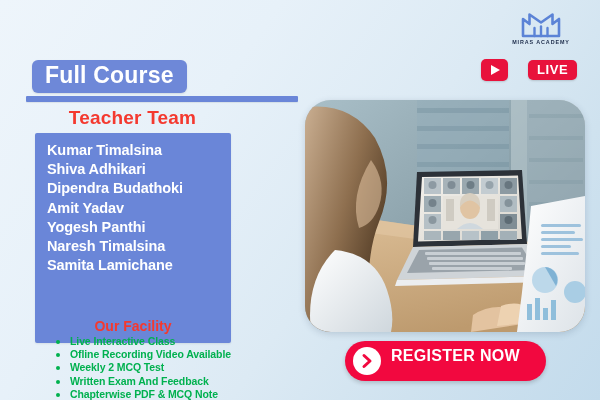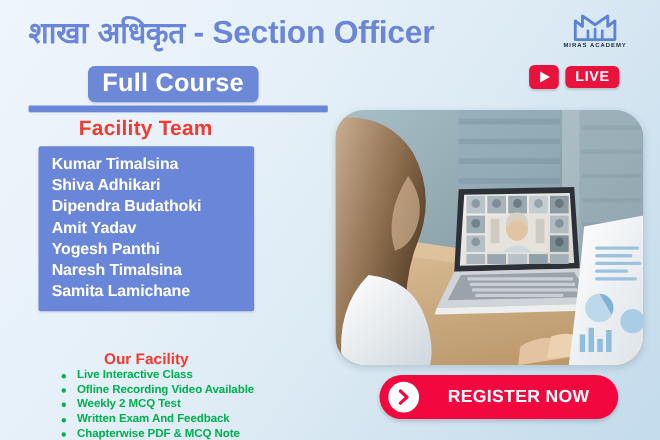--- a/index.html
+++ b/index.html
@@ -21,34 +21,33 @@
     text-shadow:0 1px 0 rgba(255,255,255,.55);
   }
   #title-line .dev { font-family:"DejaVu Sans", sans-serif; font-size:27px; }
 
   #full-course-badge {
     position:absolute; left:32px; top:60px;
     background:#6e88d8; color:#ffffff;
     font-size:23px; font-weight:bold; letter-spacing:.2px;
     padding:2px 13px 4px 13px; border-radius:6px;
     box-shadow:0 1px 2px rgba(0,0,0,.10);
-    margin-left:48px;
   }
 
   
   #logo-block { position:absolute; left:505px; top:8px; width:72px; text-align:center; }
   #logo-mark { display:block; margin:0 auto; }
   #logo-text {
     display:block; margin-top:1px;
     font-size:5.4px; font-weight:bold; letter-spacing:.9px;
     color:#1c2b4a; font-family:"Liberation Sans", sans-serif;
   }
 
   
-  #live-group { position:absolute; left:481px; top:59px; display:flex; gap:6px; align-items:center; }
+  #live-group { position:absolute; left:481px; top:59px; display:flex; gap:20px; align-items:center; }
   #play-badge {
     width:27px; height:22px; background:#e8123c; border-radius:5px;
     display:flex; align-items:center; justify-content:center;
     box-shadow:0 1px 2px rgba(0,0,0,.15);
   }
   #play-badge .tri {
     width:0; height:0; border-left:9px solid #fff;
     border-top:5.5px solid transparent; border-bottom:5.5px solid transparent;
     margin-left:2px;
   }
@@ -66,21 +65,21 @@
     box-shadow:0 1px 1px rgba(0,0,0,.07);
   }
 
   
   #teacher-team-heading {
     position:absolute; left:35px; top:107px; width:195px; text-align:center;
     font-size:19px; font-weight:bold; color:#f4392f; letter-spacing:.2px;
   }
 
   #teacher-list-box {
-    position:absolute; left:35px; top:133px; width:196px; height:150px;
+    position:absolute; left:35px; top:133px; width:196px; height:210px;
     background:#6a86d8; border-radius:2px;
     padding:8px 0 0 12px;
     box-shadow:0 1px 2px rgba(0,0,0,.08);
   }
   .teacher-name {
     color:#ffffff; font-size:14.5px; font-weight:bold;
     line-height:19.2px; letter-spacing:-0.1px; white-space:nowrap;
   }
 
   #facility-heading {
@@ -104,44 +103,41 @@
     position:absolute; left:305px; top:100px; width:280px; height:232px;
     border-radius:26px; overflow:hidden;
     box-shadow:0 2px 7px rgba(40,60,90,.18);
     background:#cfd6d8;
   }
   #photo svg { display:block; width:280px; height:232px; }
 
   
   #register-button {
     position:absolute; left:345px; top:341px;
-    display:flex; align-items:center; gap:26px;
+    display:flex; gap:10px;
     background:#f2083f; border-radius:22px;
     padding:6px 26px 6px 8px;
     box-shadow:0 2px 4px rgba(0,0,0,.18);
     cursor:pointer;
   }
   #register-arrow-circle {
     width:28px; height:28px; border-radius:50%; background:#ffffff;
     display:flex; align-items:center; justify-content:center; flex:0 0 auto;
   }
   #register-arrow-circle svg { display:block; }
   #register-label {
     color:#ffffff; font-size:16px; font-weight:bold; letter-spacing:.3px;
     white-space:nowrap;
   }
 </style>
 </head>
 <body>
 
 <div id="header">
 
-  <div id="title-line">
-    <span class="dev">शाखा अधिकृत</span><span> - </span><span>Section Officer</span>
-  </div>
 
   <div id="full-course-badge">Full Course</div>
 
   <div id="logo-block">
     <svg id="logo-mark" width="42" height="30" viewBox="0 0 42 30">
       <path d="M3 28 L3 11 L9.5 16 L9.5 6.5 L21 14.5 L32.5 6.5 L32.5 16 L39 11 L39 28 Z" fill="none" stroke="#5b83d6" stroke-width="2.6" stroke-linejoin="round"></path>
       <path d="M14.5 28 L14.5 20" stroke="#5b83d6" stroke-width="2.4" stroke-linecap="round"></path>
       <path d="M21 28 L21 18.5" stroke="#5b83d6" stroke-width="2.4" stroke-linecap="round"></path>
       <path d="M27.5 28 L27.5 20" stroke="#5b83d6" stroke-width="2.4" stroke-linecap="round"></path>
     </svg>
@@ -151,21 +147,21 @@
   <div id="live-group">
     <div id="play-badge">
         <span class="tri"></span>
       </div>
     <div id="live-badge">LIVE</div>
   </div>
 </div>
 
 <div id="divider"></div>
 
-<div id="teacher-team-heading">Facility Team</div>
+<div id="teacher-team-heading">Teacher Team</div>
 
 <div id="teacher-list-box">
   <div class="teacher-name">Kumar Timalsina</div>
   <div class="teacher-name">Shiva Adhikari</div>
   <div class="teacher-name">Dipendra Budathoki</div>
   <div class="teacher-name">Amit Yadav</div>
   <div class="teacher-name">Yogesh Panthi</div>
   <div class="teacher-name">Naresh Timalsina</div>
   <div class="teacher-name">Samita Lamichane</div>
 </div>

